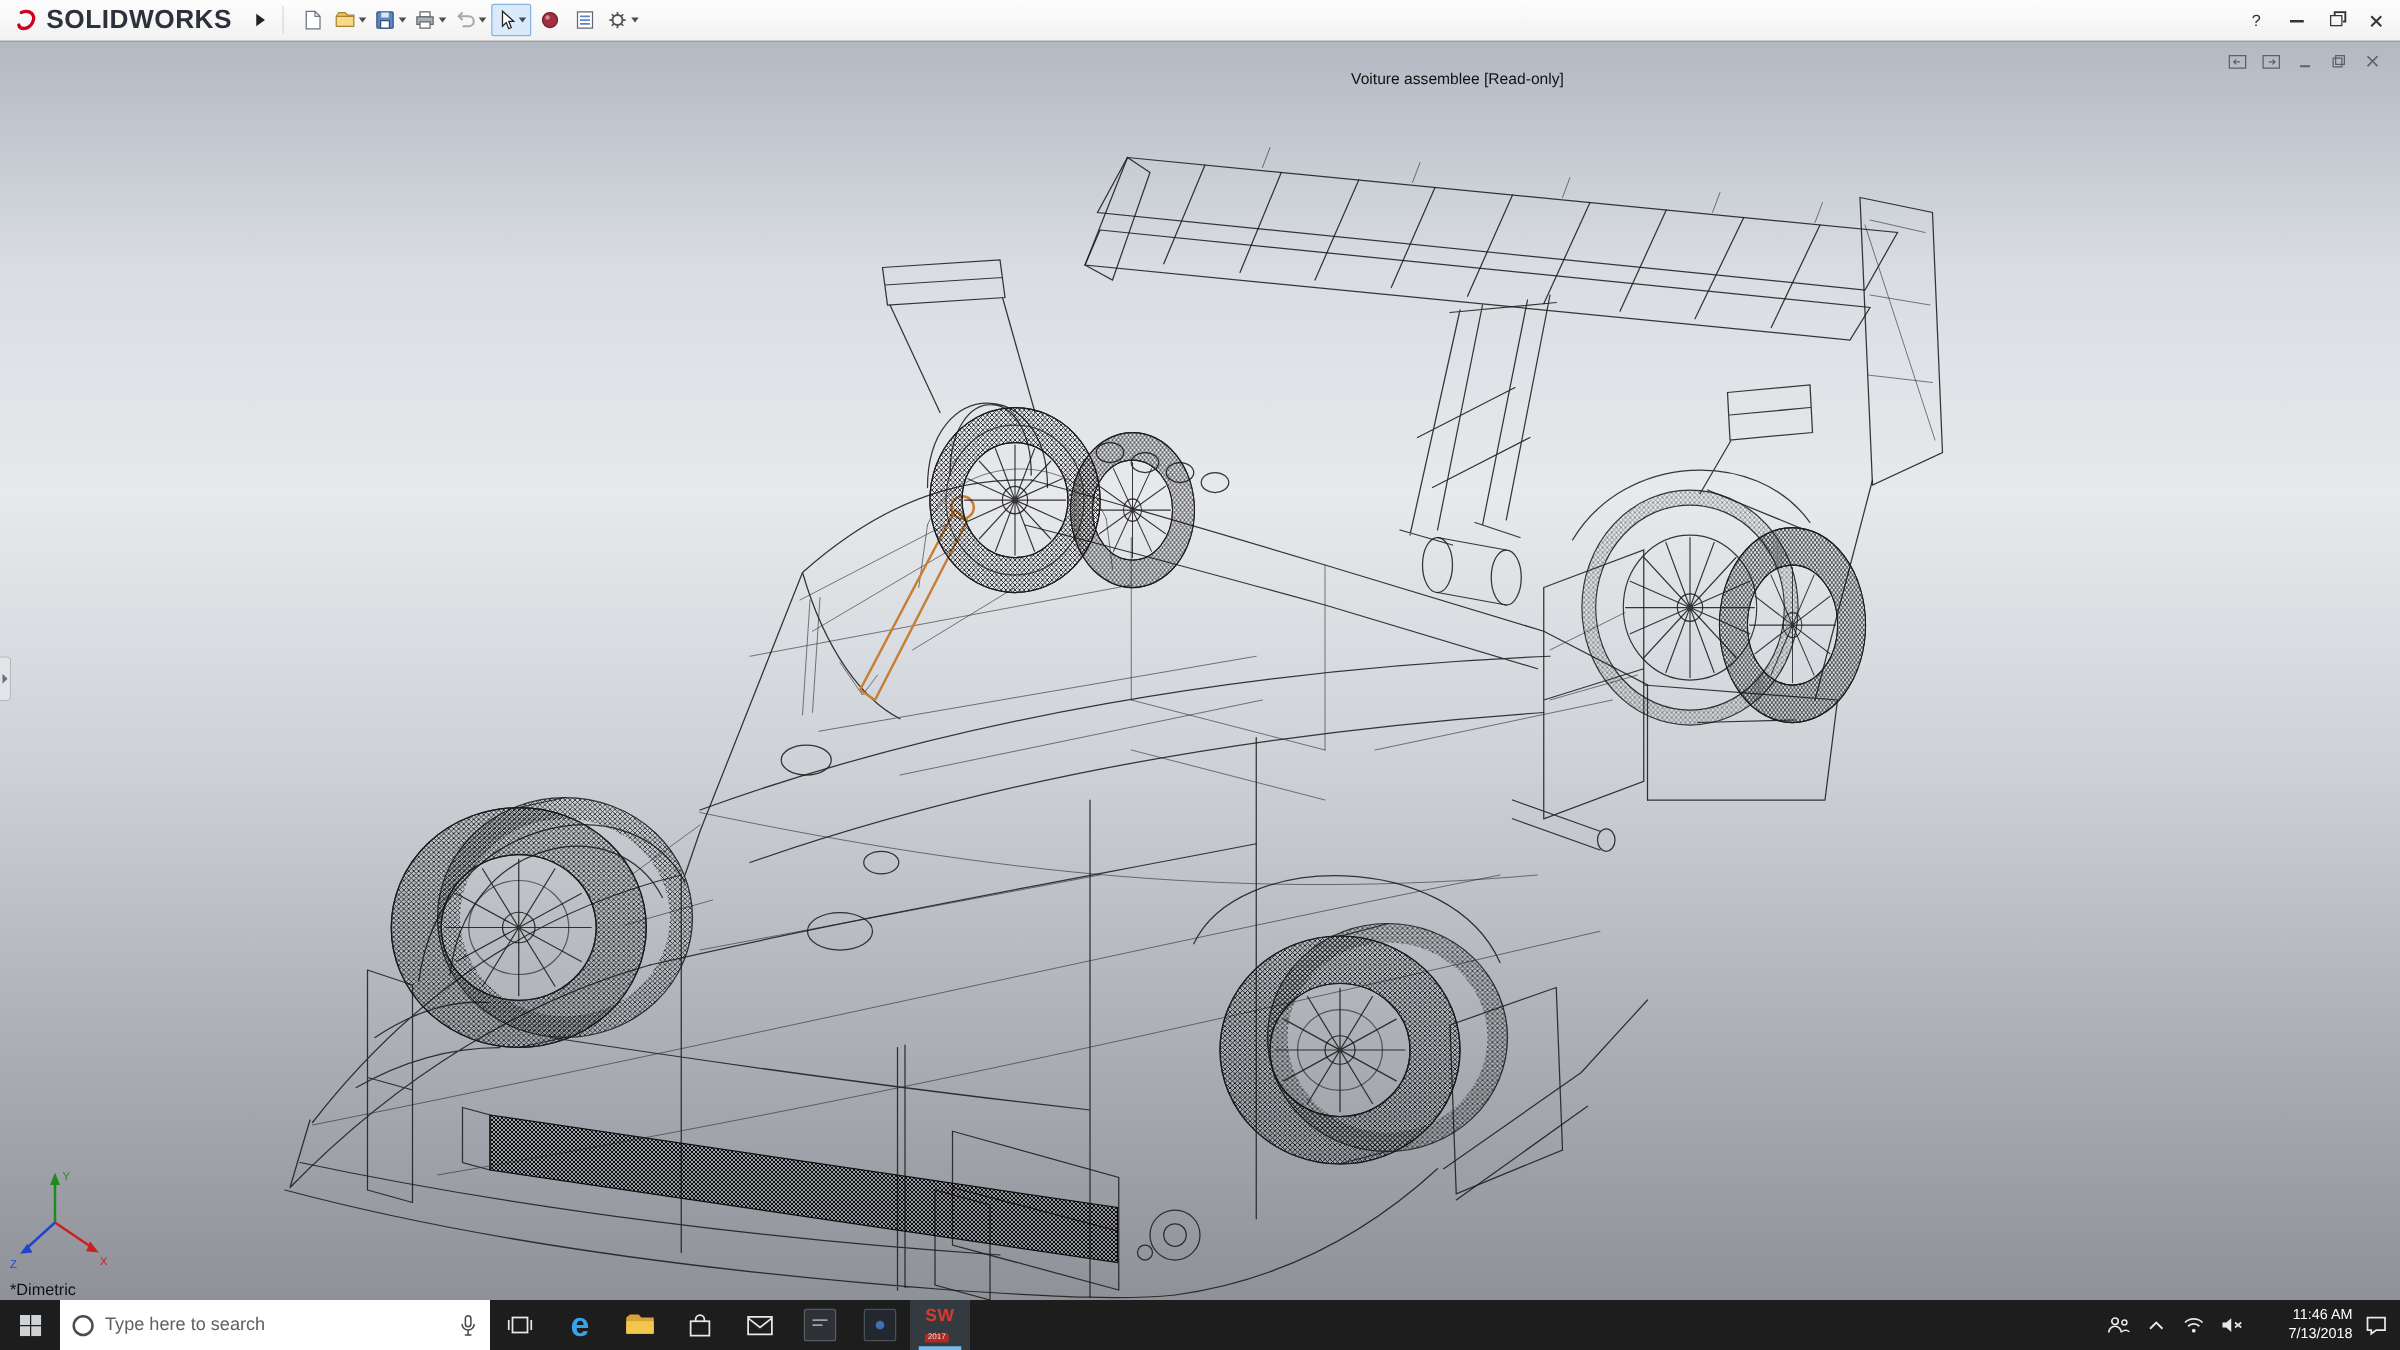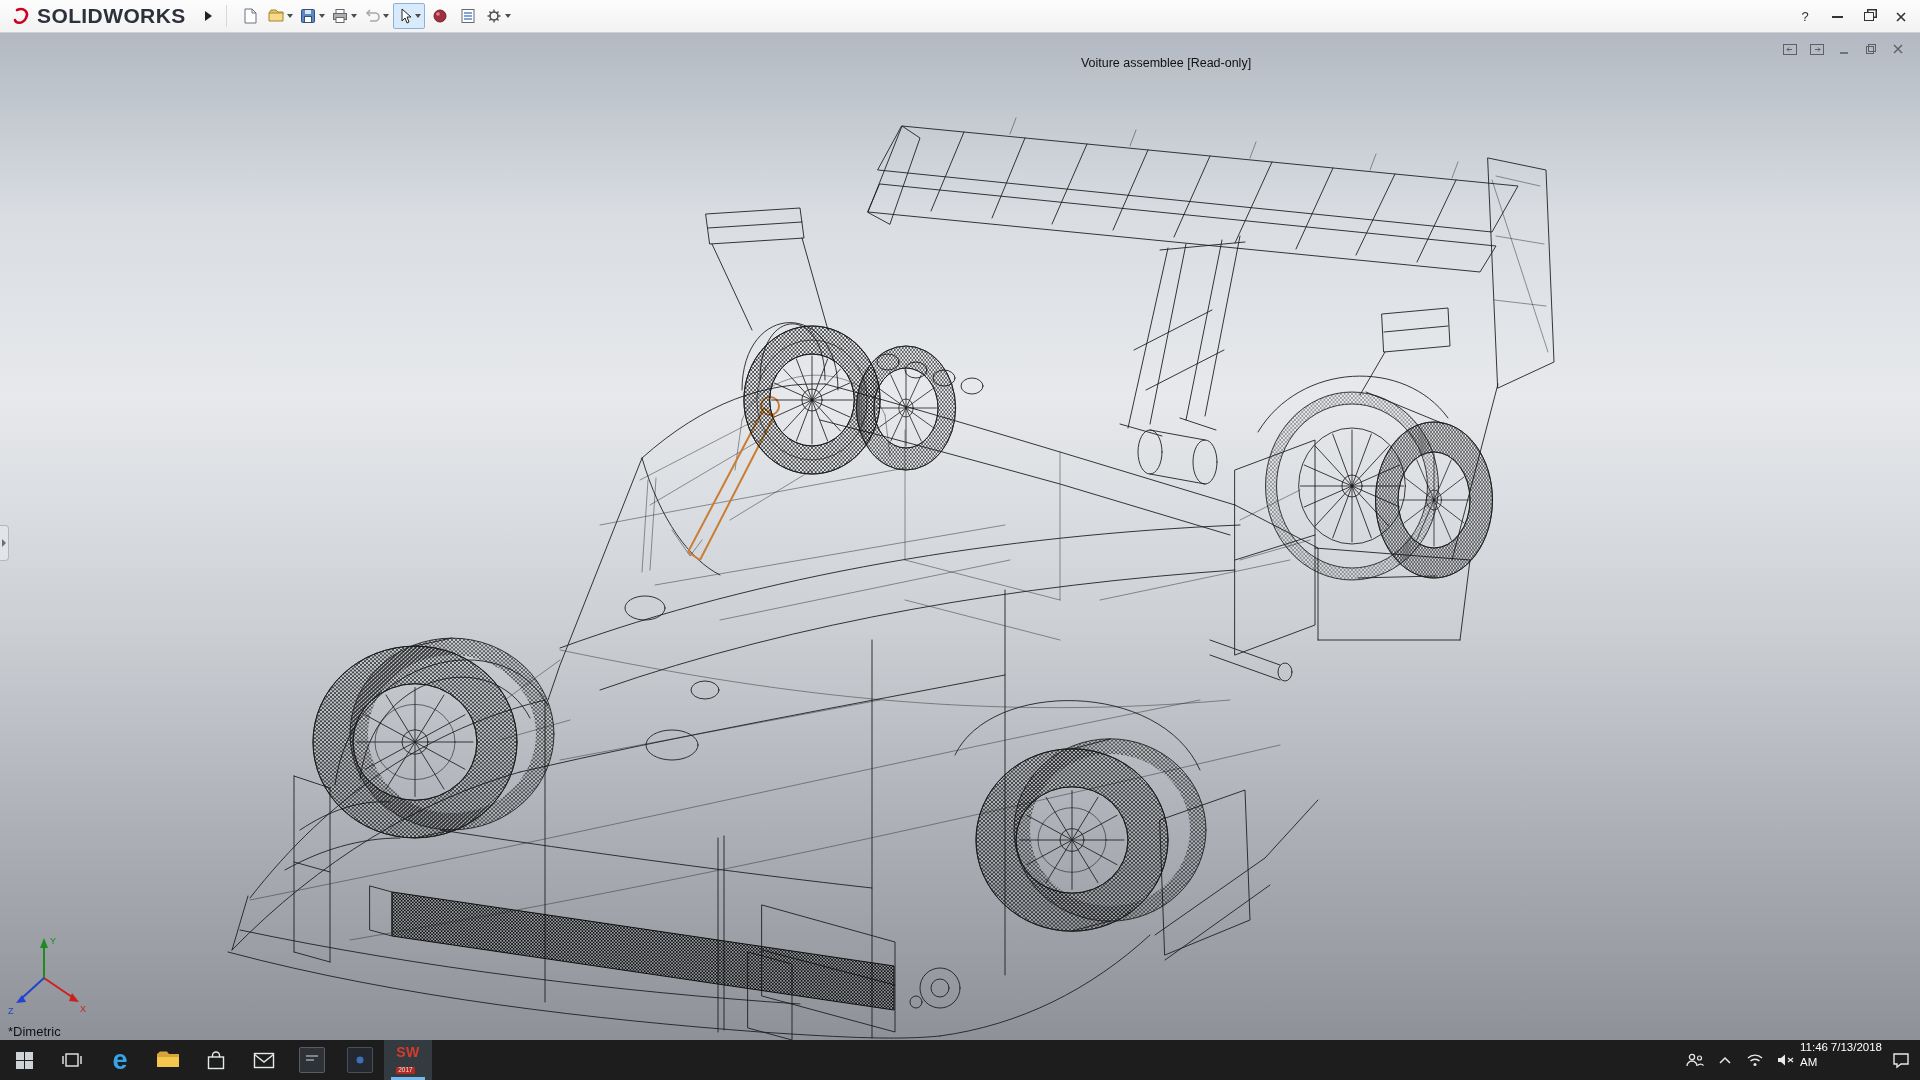--- a/index.html
+++ b/index.html
@@ -55,21 +55,21 @@
   .search input::placeholder { color:#606060; opacity:1; }
   .app { position:relative; }
   .app.active { background:#333a40; }
   .app.active::after { content:""; position:absolute; bottom:0; left:7px; right:7px; height:3px; background:#76b9ed; }
   .edge-e { font-size:27px; font-weight:bold; color:#35a4e8; line-height:1; }
   .sw-badge { line-height:1; }
   .sw-badge .sw { color:#d83a2e; font-weight:bold; font-size:14px; letter-spacing:.5px; }
   .sw-badge .yr { color:#e0e0e0; font-size:6.5px; background:#b22a20; padding:0 2px; border-radius:1px; display:inline-block; margin-top:1px; }
   .tray { margin-left:auto; display:flex; align-items:stretch; }
   .tray-ic { width:30px; display:flex; align-items:center; justify-content:center; }
-  .clock { width:82px; display:flex; flex-direction:row; align-items:flex-start; justify-content:center;
+  .clock { width:82px; display:flex; flex-direction:column; align-items:flex-end; justify-content:center;
     color:#fff; font-size:11.5px; line-height:1.3; }
   .darkapp1 { width:26px; height:26px; background:#2e3237; border:1px solid #585d63; border-radius:2px;
     display:flex; align-items:center; justify-content:center; }
   .darkapp2 { width:26px; height:26px; background:#23282e; border:1px solid #4a5058; border-radius:2px;
     display:flex; align-items:center; justify-content:center; }
 </style>
 </head>
 <body>
 
 <div class="titlebar">
@@ -348,20 +348,28 @@
 <div class="taskbar">
   <div class="tb-slot">
     <svg width="17" height="17" viewBox="0 0 17 17">
       <rect x="0" y="0" width="8" height="8" fill="#cfd3d6"></rect>
         <rect x="9" y="0" width="8" height="8" fill="#cfd3d6"></rect>
       <rect x="0" y="9" width="8" height="8" fill="#cfd3d6"></rect>
         <rect x="9" y="9" width="8" height="8" fill="#cfd3d6"></rect>
     </svg>
   </div>
 
+  <div class="search">
+    <span class="cortana-ring"></span>
+    <input type="text" placeholder="Type here to search" style="">
+    <svg width="15" height="19" viewBox="0 0 17 21">
+      <rect x="6" y="1.5" width="5" height="10" rx="2.5" fill="none" stroke="#474747" stroke-width="1.4"></rect>
+      <path d="M3 9a5.5 5.5 0 0 0 11 0M8.5 14.5v4M5.5 19h6" fill="none" stroke="#474747" stroke-width="1.4"></path>
+    </svg>
+  </div>
 
   <div class="tb-slot">
     <svg width="22" height="18" viewBox="0 0 22 18">
       <rect x="5" y="3" width="12" height="12" fill="none" stroke="#e6e9eb" stroke-width="1.4"></rect>
       <path d="M2 5v8M20 5v8" stroke="#e6e9eb" stroke-width="1.4"></path>
     </svg>
   </div>
 
   <div class="tb-slot app">
     <span class="edge-e">e</span>

